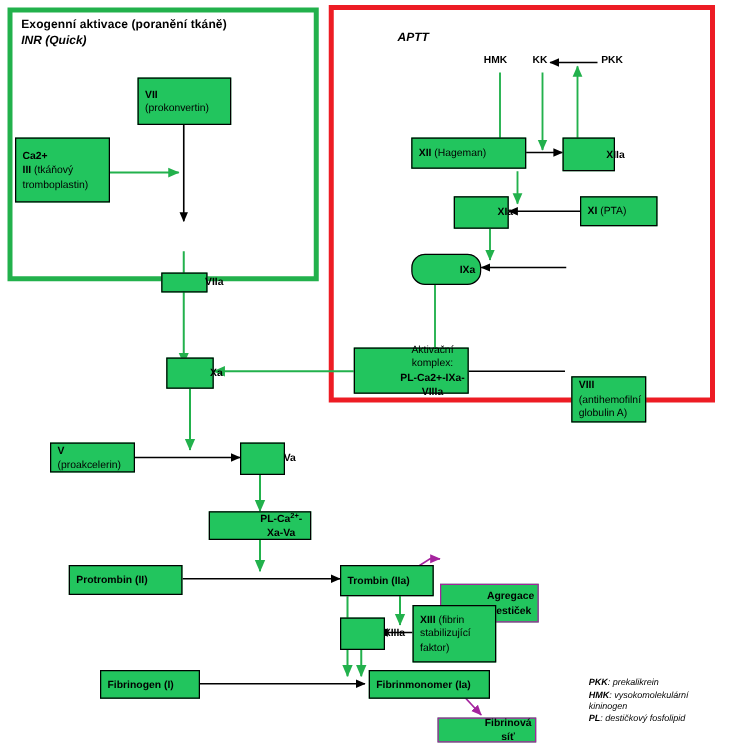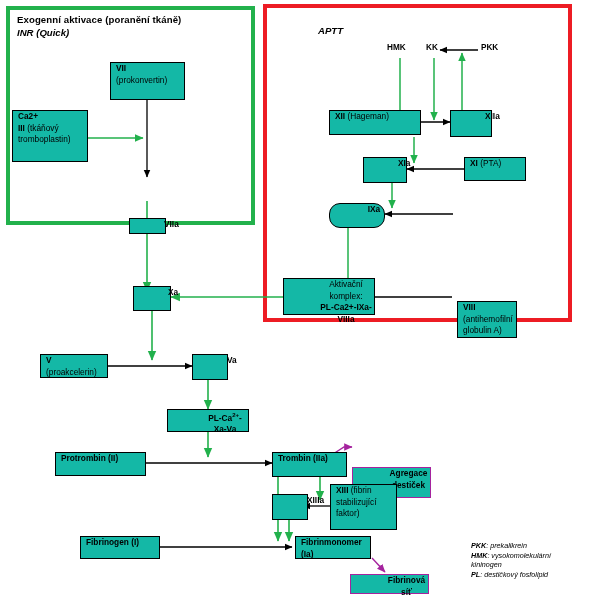--- a/index.html
+++ b/index.html
@@ -11,21 +11,21 @@
   .group-box{position:absolute;box-sizing:border-box;background:transparent;}
   .group-green{border:4px solid #22B14C;}
   .group-red{border:4px solid #ED1C24;}
 
   .grp-title{position:absolute;font-size:9.6px;font-weight:bold;color:#000;
              line-height:13px;letter-spacing:0.1px;white-space:nowrap;}
   .grp-sub{position:absolute;font-size:9.6px;font-weight:bold;font-style:italic;
            color:#000;line-height:13px;white-space:nowrap;}
 
   .node{position:absolute;box-sizing:border-box;border:1.6px solid #000;
-        background:#14b8a6;display:flex;align-items:flex-start;
+        background:#22c55e;display:flex;align-items:center;
         font-size:8.3px;color:#000;line-height:11.5px;z-index:5;}
   .node.center{justify-content:center;text-align:center;padding-left:34px;}
   .node.left{justify-content:flex-start;text-align:left;padding-left:5px;padding-right:3px;}
   .node b{font-weight:bold;}
   .node .inner{width:100%;}
 
   .node-magenta{border:1.8px solid #A5239E;}
 
   .plabel{position:absolute;font-size:8.2px;font-weight:bold;color:#000;
           white-space:nowrap;z-index:5;}
@@ -213,21 +213,21 @@
       <b>XIII</b><span> (fibrin</span><br>
       <span>stabilizující</span><br>
       <span>faktor)</span>
     </span>
   </div>
 
   <div class="node left" style="left:80px;top:536px;width:80px;height:23px;">
     <b class="inner">Fibrinogen (I)</b>
   </div>
 
-  <div class="node left" style="left:295px;top:536px;width:76px;height:23px;">
+  <div class="node left" style="left:295px;top:536px;width:97px;height:23px;">
     <b class="inner">Fibrinmonomer (Ia)</b>
   </div>
 
   <div class="node node-magenta center" style="left:350px;top:574px;width:79px;height:20px;">
     <b class="inner">Fibrinová síť</b>
   </div>
 
   <div class="legend" style="left:471px;top:541px;">
     <div><b>PKK</b><span>: prekalikrein</span></div>
     <div><b>HMK</b><span>: vysokomolekulární</span></div>

